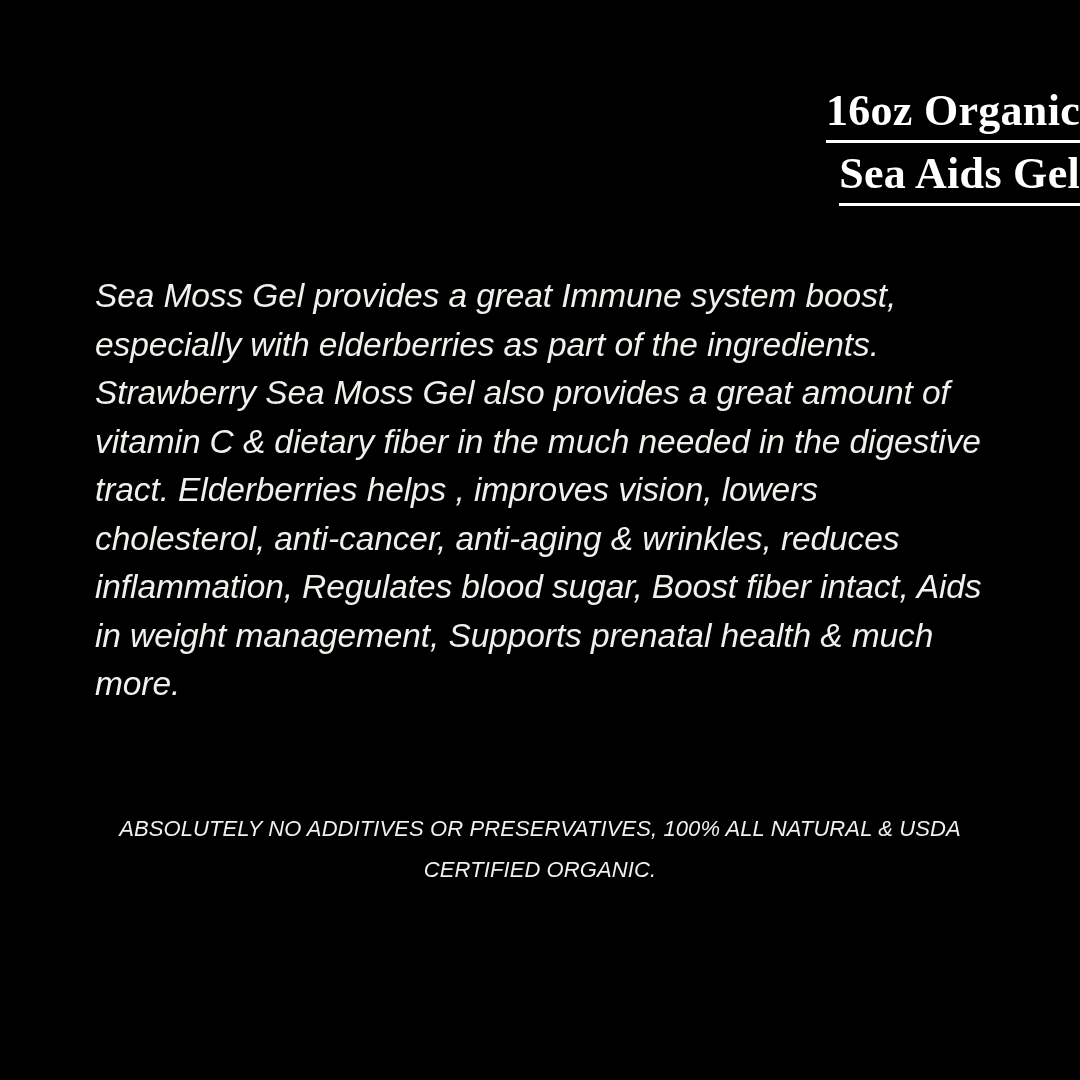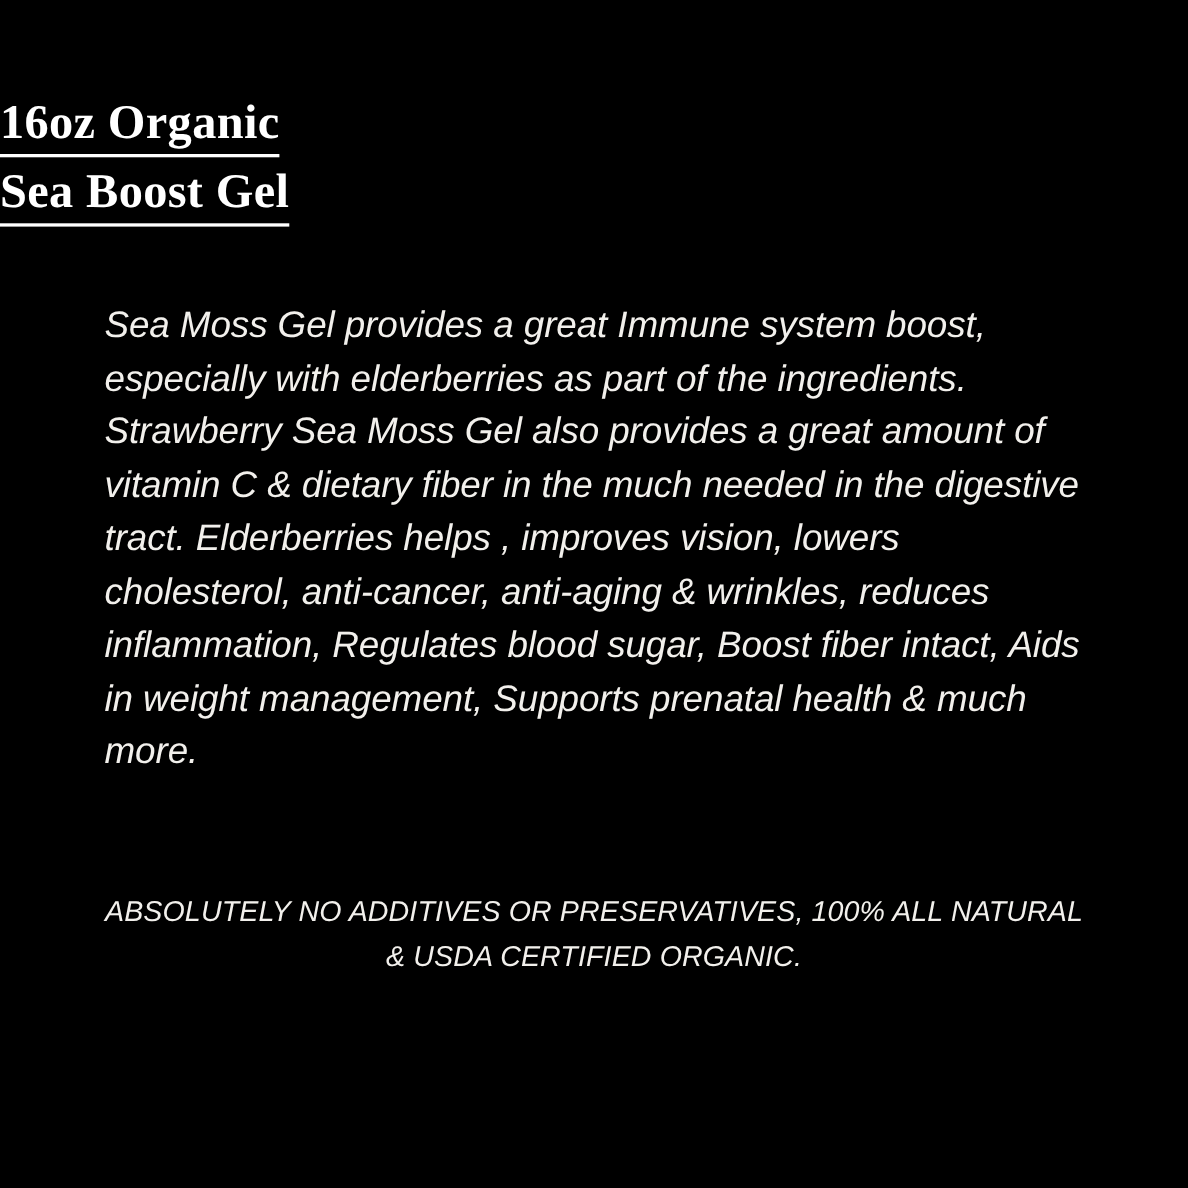--- a/index.html
+++ b/index.html
@@ -18,21 +18,21 @@
     width: 1080px;
     height: 1080px;
     background: #000000;
     box-sizing: border-box;
   }
   .title-block {
     position: absolute;
     top: 82px;
     left: 0;
     width: 1080px;
-    text-align: left;
+    text-align: right;
   }
   .title-line {
     display: inline-block;
     font-family: "Liberation Serif", serif;
     font-weight: bold;
     font-size: 44px;
     line-height: 57px;
     color: #ffffff;
     letter-spacing: 0.3px;
     border-bottom: 3px solid #ffffff;
@@ -60,36 +60,36 @@
   .footer-block {
     position: absolute;
     top: 808px;
     left: 95px;
     width: 890px;
     text-align: center;
   }
   .footer-text {
     font-family: "Liberation Sans", sans-serif;
     font-style: italic;
-    font-size: 26px;
+    font-size: 22px;
     line-height: 41px;
     color: #f2f0ec;
     letter-spacing: 0.1px;
     margin: 0;
   }
 </style>
 </head>
 <body>
 
 <div class="page">
 
   <div class="title-block">
     <div class="title-line">16oz Organic </div>
     <br>
-    <div class="title-line second">Sea Boost Gel</div>
+    <div class="title-line second">Sea Aids Gel</div>
   </div>
 
   <div class="body-block">
     <p class="body-text">Sea Moss Gel provides a great Immune system boost, especially with elderberries as part of the ingredients. Strawberry Sea Moss Gel also provides a great amount of vitamin C &amp; dietary fiber in the much needed in the digestive tract. Elderberries helps , improves vision, lowers cholesterol, anti-cancer, anti-aging &amp; wrinkles, reduces inflammation, Regulates blood sugar, Boost fiber intact, Aids in weight management, Supports prenatal health &amp; much more.</p>
   </div>
 
   <div class="footer-block">
     <p class="footer-text">ABSOLUTELY NO ADDITIVES OR PRESERVATIVES, 100% ALL NATURAL &amp; USDA CERTIFIED ORGANIC.</p>
   </div>
 

